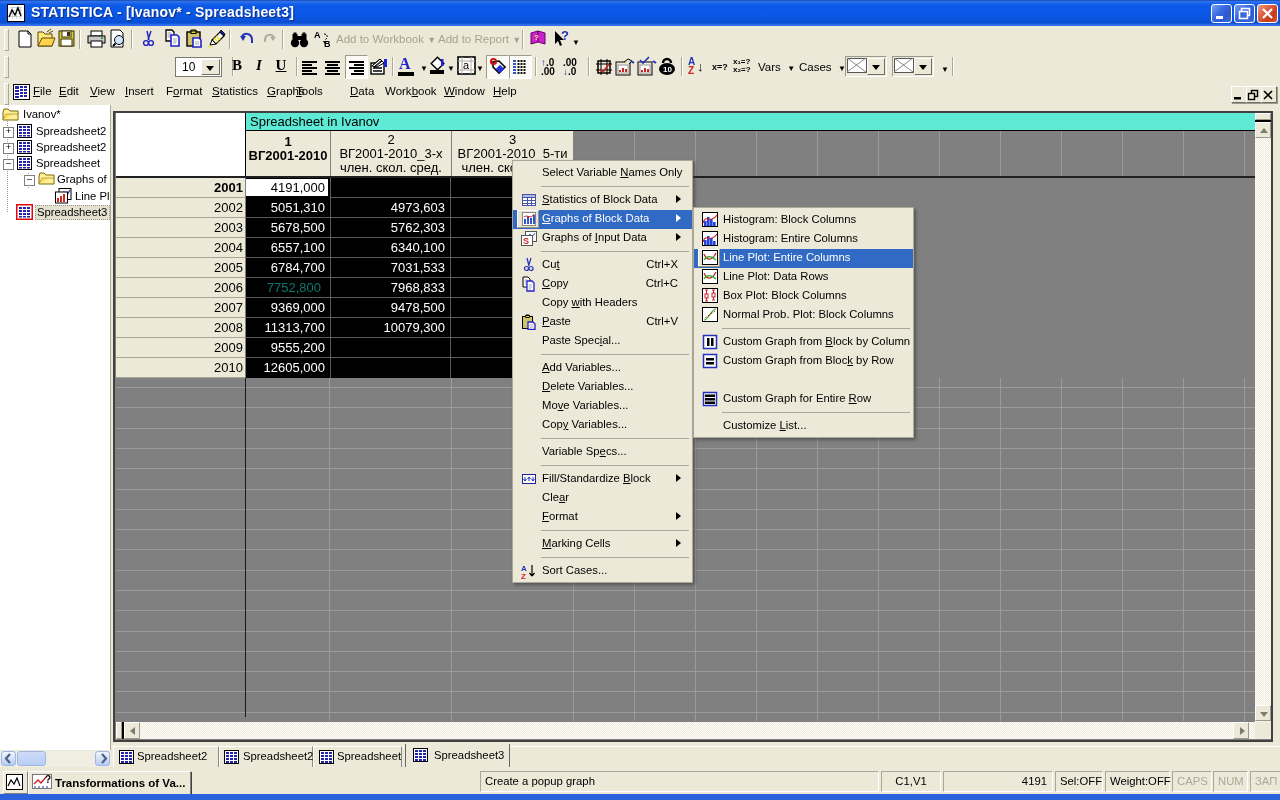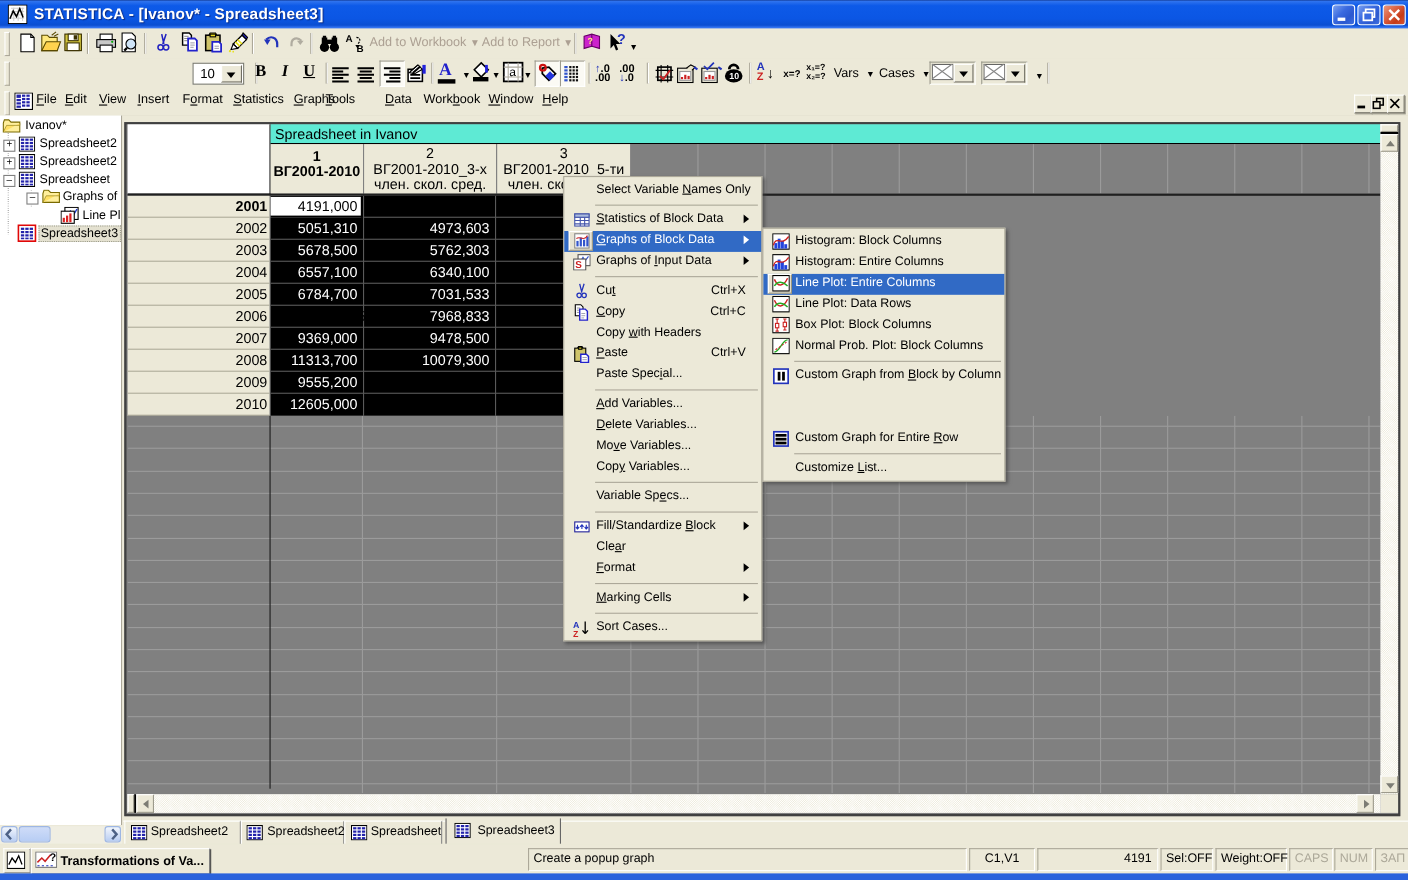--- a/index.html
+++ b/index.html
@@ -575,21 +575,21 @@
       <div class="abs" style="left:130px;top:0;width:84px;height:20px;background:#fff;border-top:1px solid #000;border-bottom:2px solid #000;border-right:2px solid #000;box-sizing:border-box;"></div>
       <div class="abs" style="right:930px;top:2px;font-size:13px;color:#000;">4191,000</div>
       <div class="abs" style="right:930px;top:22px;font-size:13px;color:#fff;">5051,310</div>
       <div class="abs" style="right:810px;top:22px;font-size:13px;color:#fff;">4973,603</div>
       <div class="abs" style="right:930px;top:42px;font-size:13px;color:#fff;">5678,500</div>
       <div class="abs" style="right:810px;top:42px;font-size:13px;color:#fff;">5762,303</div>
       <div class="abs" style="right:930px;top:62px;font-size:13px;color:#fff;">6557,100</div>
       <div class="abs" style="right:810px;top:62px;font-size:13px;color:#fff;">6340,100</div>
       <div class="abs" style="right:930px;top:82px;font-size:13px;color:#fff;">6784,700</div>
       <div class="abs" style="right:810px;top:82px;font-size:13px;color:#fff;">7031,533</div>
-      <div class="abs" style="right:890px;top:102px;font-size:13px;color:#000000;">7752,800</div>
+      <div class="abs" style="right:934px;top:102px;font-size:13px;color:#0f766e;">7752,800</div>
       <div class="abs" style="right:810px;top:102px;font-size:13px;color:#fff;">7968,833</div>
       <div class="abs" style="right:930px;top:122px;font-size:13px;color:#fff;">9369,000</div>
       <div class="abs" style="right:810px;top:122px;font-size:13px;color:#fff;">9478,500</div>
       <div class="abs" style="right:930px;top:142px;font-size:13px;color:#fff;">11313,700</div>
       <div class="abs" style="right:810px;top:142px;font-size:13px;color:#fff;">10079,300</div>
       <div class="abs" style="right:930px;top:162px;font-size:13px;color:#fff;">9555,200</div>
       <div class="abs" style="right:810px;top:162px;font-size:13px;color:#000000;">11157,967</div>
       <div class="abs" style="right:930px;top:182px;font-size:13px;color:#fff;">12605,000</div>
     </div>
 
@@ -971,20 +971,28 @@
       </div>
     <div class="msep" style="top:120px;"></div>
     <div class="mi" style="top:125px;">
         <svg class="mico" width="16" height="16">
           <rect x="1.5" y="1.5" width="13" height="13" fill="#fff" stroke="#2233bb" stroke-width="1.5"></rect>
           <rect x="5" y="4" width="2.5" height="8" fill="#000"></rect>
           <rect x="9" y="4" width="2.5" height="8" fill="#000"></rect>
         </svg>
         <span class="txt">Custom Graph from <u>B</u>lock by Column</span>
       </div>
+    <div class="mi" style="top:144px;">
+        <svg class="mico" width="16" height="16">
+          <rect x="1.5" y="1.5" width="13" height="13" fill="#fff" stroke="#2233bb" stroke-width="1.5"></rect>
+          <rect x="4" y="5" width="8" height="2.5" fill="#000"></rect>
+          <rect x="4" y="9" width="8" height="2.5" fill="#000"></rect>
+        </svg>
+        <span class="txt">Custom Graph from Bloc<u>k</u> by Row</span>
+      </div>
     <div class="mi" style="top:182px;">
         <svg class="mico" width="16" height="16">
           <rect x="1.5" y="1.5" width="13" height="13" fill="#fff" stroke="#2233bb" stroke-width="1.5"></rect>
           <rect x="3" y="3.5" width="10" height="2.5" fill="#000"></rect>
           <rect x="3" y="7" width="10" height="2.5" fill="#000"></rect>
           <rect x="3" y="10.5" width="10" height="2.5" fill="#000"></rect>
         </svg>
         <span class="txt">Custom Graph for Entire <u>R</u>ow</span>
       </div>
     <div class="msep" style="top:204px;"></div>

